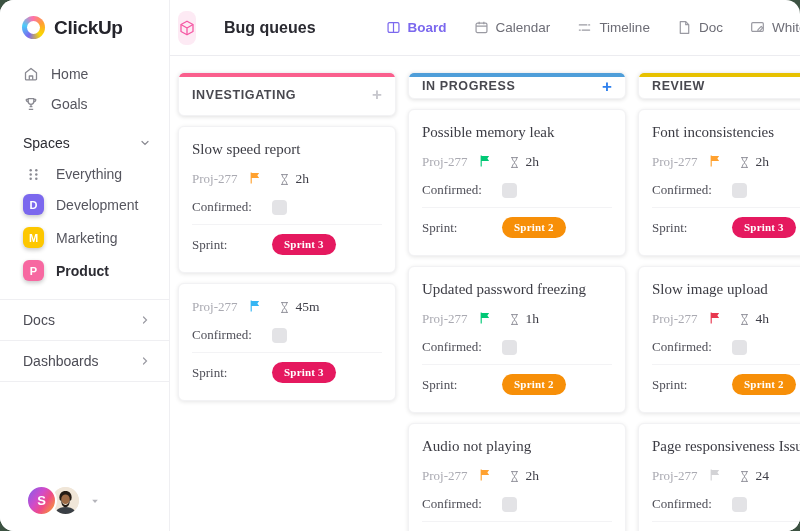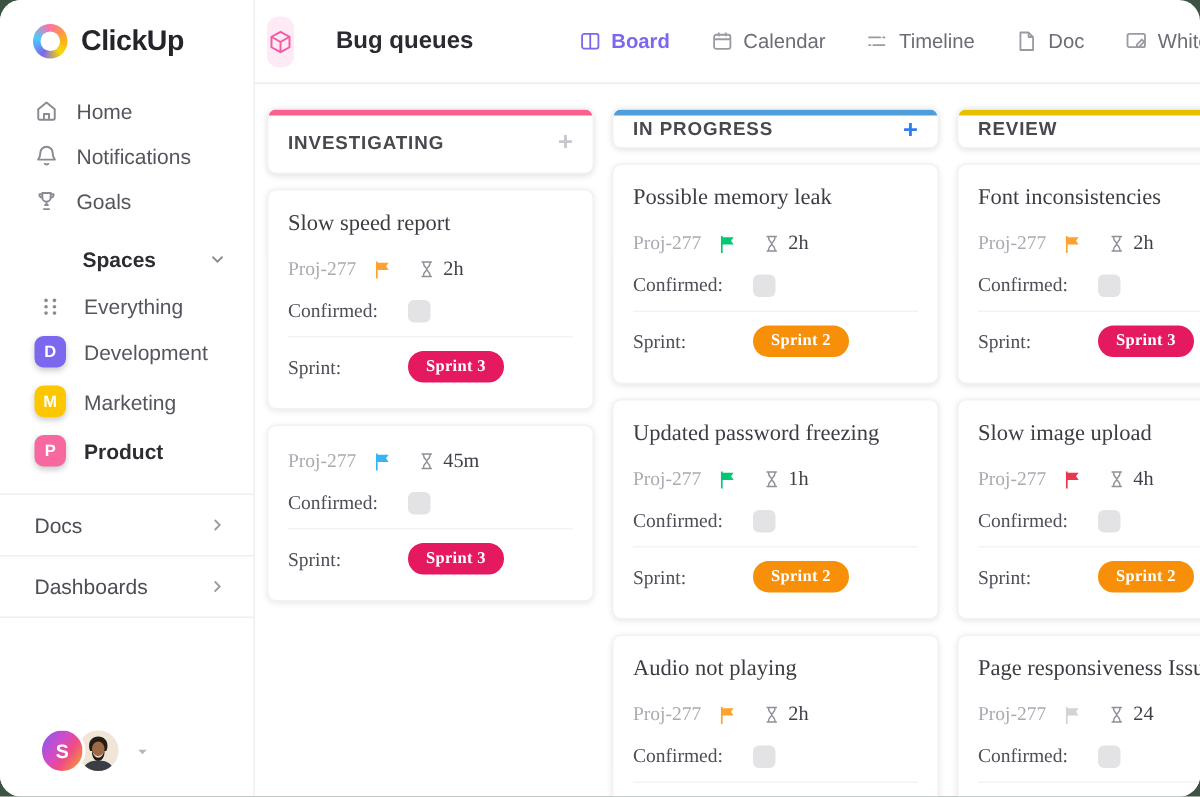--- a/index.html
+++ b/index.html
@@ -29,21 +29,21 @@
     content:""; position:absolute; inset:5px; background:#fff; border-radius:50%;
   }
   .brand { font-size:19px; font-weight:800; color:#24242b; letter-spacing:-0.3px; }
   .nav-item {
     display:flex; align-items:center; gap:12px; padding:7px 16px 7px 23px;
     font-size:14px; color:#55555e; cursor:pointer;
   }
   .nav-item svg { flex-shrink:0; color:#8a8a92; }
   .section-row {
     display:flex; align-items:center; padding:16px 18px 9px 23px;
-    font-size:14px; font-weight:700; color:#2c2c33; cursor:pointer;margin-left:32px;
+    font-size:14px; font-weight:400; color:#2c2c33; cursor:pointer;
   }
   .section-row svg { margin-left:auto; color:#8a8a92; }
   .space-item {
     display:flex; align-items:center; gap:12px; padding:6px 16px 6px 23px;
     font-size:14px; color:#55555e; cursor:pointer;
   }
   .space-avatar {
     width:21px; height:21px; border-radius:6px; color:#fff; font-size:11px; font-weight:700;
     display:flex; align-items:center; justify-content:center;
     box-shadow:0 2px 4px rgba(0,0,0,.22); flex-shrink:0;
@@ -108,21 +108,21 @@
   }
   .col-band { position:absolute; top:0; left:0; right:0; height:4px; border-radius:4px 4px 0 0; }
   .col-name { font-size:12.5px; font-weight:700; letter-spacing:.6px; color:#48484f; }
   .col-plus { font-size:17px; line-height:1; cursor:pointer; font-weight:600; }
   .card {
     background:#fff; border-radius:6px; border:1px solid #f2f2f4;
     box-shadow:0 1px 4px rgba(0,0,0,.10); padding:12px 13px 12px; cursor:pointer;font-family:Liberation Serif, serif;
   }
   .card-title { font-size:15px; line-height:20px; color:#3c3c44; margin-bottom:9px; }
   .card-title.oneline { white-space:nowrap; }
-  .meta-row { display:flex; align-items:flex-end; padding:3px 0 7px; }
+  .meta-row { display:flex; align-items:flex-start; padding:3px 0 7px; }
   .proj { font-size:13px; color:#aaaab2; margin-right:10px; white-space:nowrap; }
   .flag-icon { display:flex; margin-right:16px; }
   .time-wrap { display:flex; align-items:center; gap:5px; }
   .time-wrap svg { color:#8f8f98; }
   .time-val { font-size:13.5px; color:#3f3f48; font-weight:500; }
   .card-row { display:flex; align-items:center; font-size:13px; color:#4f4f58; padding:5px 0; }
   .card-row.confirmed { border-bottom:1px solid #f3f3f5; padding-bottom:9px; margin-bottom:4px; }
   .row-label { width:80px; flex-shrink:0; }
   .checkbox { width:15px; height:15px; border-radius:4px; background:#e3e3e6; cursor:pointer; }
   .sprint-badge {
@@ -143,27 +143,20 @@
 
     <div class="nav-item">
       <svg width="16" height="16" viewBox="0 0 16 16" fill="none" stroke="currentColor" stroke-width="1.3" stroke-linejoin="round">
           <path d="M2.5 6.8 8 2.4l5.5 4.4v6.1a.9.9 0 0 1-.9.9H3.4a.9.9 0 0 1-.9-.9z"></path>
           <path d="M6.3 13.8V10h3.4v3.8"></path>
         </svg>
       <span>Home</span>
     </div>
     <div class="nav-item">
       <svg width="16" height="16" viewBox="0 0 16 16" fill="none" stroke="currentColor" stroke-width="1.3" stroke-linejoin="round">
-          <path d="M8 1.8a4.1 4.1 0 0 1 4.1 4.1c0 3 .9 3.9 1.5 4.5H2.4C3 9.8 3.9 8.9 3.9 5.9A4.1 4.1 0 0 1 8 1.8z"></path>
-          <path d="M6.6 12.8a1.5 1.5 0 0 0 2.8 0"></path>
-        </svg>
-      <span>Notifications</span>
-    </div>
-    <div class="nav-item">
-      <svg width="16" height="16" viewBox="0 0 16 16" fill="none" stroke="currentColor" stroke-width="1.3" stroke-linejoin="round">
           <path d="M5.2 2.6h5.6v3a2.8 2.8 0 0 1-5.6 0z"></path>
           <path d="M5.2 3.4H3.3a1.9 1.9 0 0 0 1.9 2.3M10.8 3.4h1.9a1.9 1.9 0 0 1-1.9 2.3"></path>
           <path d="M8 8.5v2.2M5.8 13.4h4.4M6.6 10.7h2.8"></path>
         </svg>
       <span>Goals</span>
     </div>
 
     <div class="section-row">
       <span>Spaces</span>
       <svg width="12" height="12" viewBox="0 0 16 16" fill="none" stroke="currentColor" stroke-width="1.6" stroke-linecap="round">

